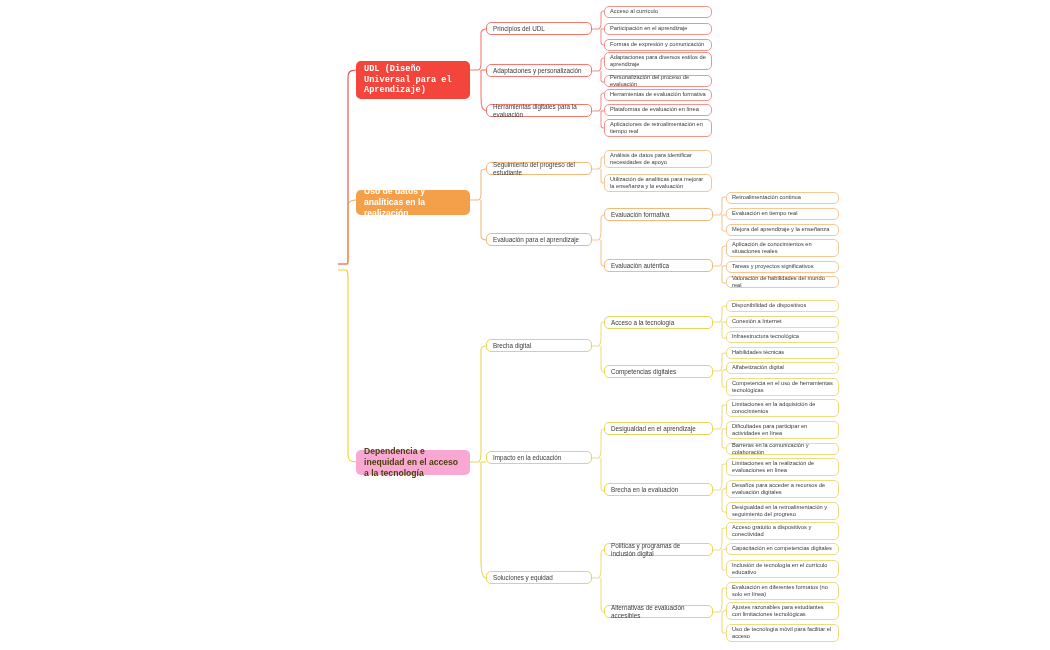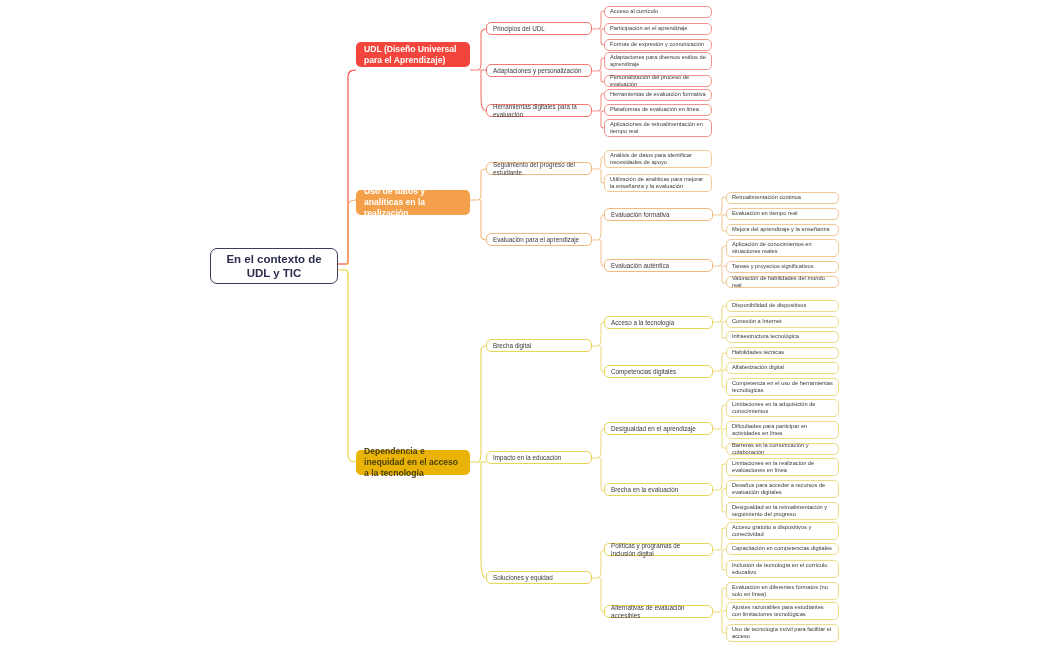--- a/index.html
+++ b/index.html
@@ -38,21 +38,21 @@
   
   .lvl1{
     border-radius:5px;
     color:#ffffff;
     font-size:8.6px;
     font-weight:bold;
     padding:6px 8px;
   }
   .lvl1.red{background:#f4453c;}
   .lvl1.orange{background:#f4a04a;}
-  .lvl1.yellow{background:#eab308;color:#4a4008;}
+  .lvl1.yellow{background:#f9a8d4;color:#4a4008;}
 
   
   .lvl2{
     font-size:6.3px;
     padding:3px 6px;
     border-width:1px;
     border-style:solid;
   }
   .lvl2.red{border-color:#f4786f;color:#3a3a3a;}
   .lvl2.orange{border-color:#f2b97c;color:#3a3a3a;}
@@ -147,25 +147,22 @@
       <path d="M713,550 L719,550 C721,550 722,546 722,541 L722,530 C722,528 723,528 726,528" stroke="#ecdd85"></path>
       <path d="M722,550 L726,549" stroke="#ecdd85"></path>
       <path d="M722,550 C722,557 722,563 722,568 C722,570 723,570 726,570" stroke="#ecdd85"></path>
 
       <path d="M713,612 L719,612 C721,612 722,608 722,603 L722,590 C722,588 723,588 726,588" stroke="#ecdd85"></path>
       <path d="M722,612 L726,610" stroke="#ecdd85"></path>
       <path d="M722,612 C722,619 722,626 722,631 C722,633 723,633 726,633" stroke="#ecdd85"></path>
     </g>
   </svg>
 
-  <div class="node root" style="left:210px;top:248px;width:128px;height:36px;">
-    <span>En el contexto de UDL y TIC</span>
-  </div>
-
-  <div class="node lvl1 red" style="left:356px;top:42px;width:114px;height:25px;">
+
+  <div class="node lvl1 red" style="left:356px;top:61px;width:114px;height:38px;font-family:Liberation Mono, monospace;">
     <span>UDL (Diseño Universal para el Aprendizaje)</span>
   </div>
 
   <div class="node lvl2 red" style="left:486px;top:22px;width:106px;height:13px;">
     <span>Principios del UDL</span>
   </div>
   <div class="node lvl2 red" style="left:486px;top:64px;width:106px;height:13px;">
     <span>Adaptaciones y personalización</span>
   </div>
   <div class="node lvl2 red" style="left:486px;top:104px;width:106px;height:13px;">

